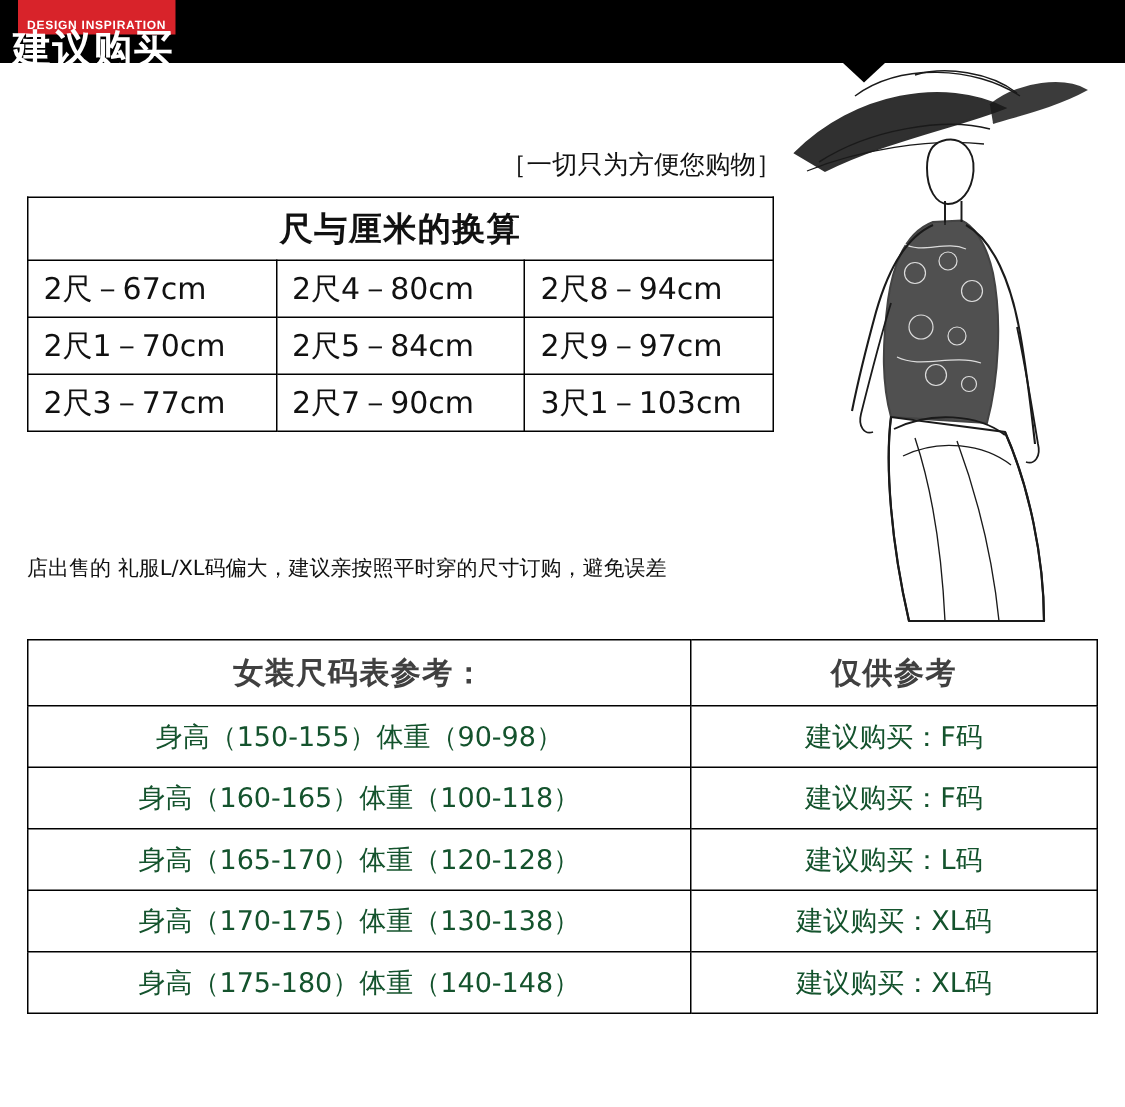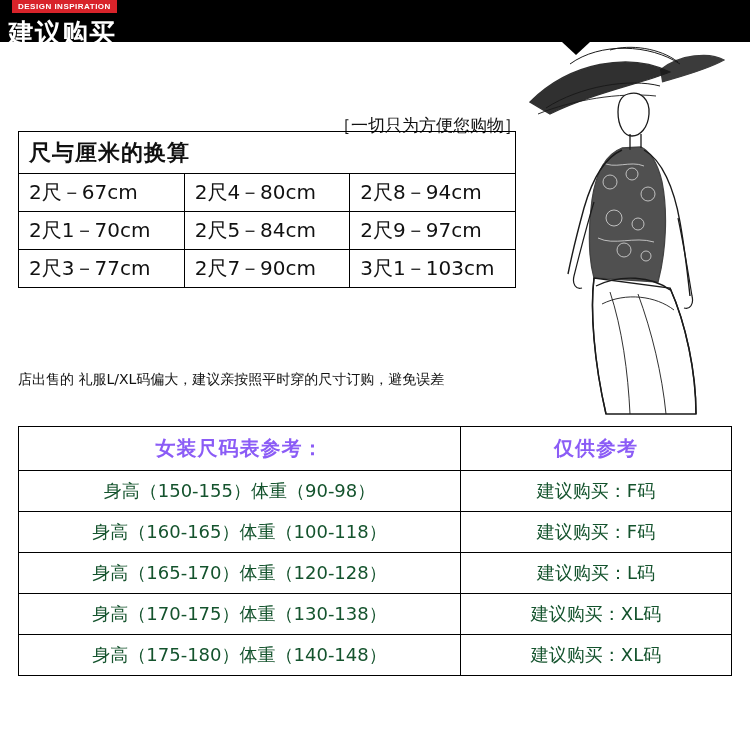--- a/index.html
+++ b/index.html
@@ -25,21 +25,21 @@
     height: 42px;
     background: #000000;
   }
   .header-badge {
     position: absolute;
     top: 0; left: 12px;
     background: #d8232a;
     color: #ffffff;
     font-size: 8px;
     letter-spacing: 0.5px;
-    padding: 2px 6px 2px 6px;
+    padding: 12px 6px 2px 6px;
     font-weight: bold;
     font-family: "Liberation Sans", sans-serif;
   }
   .header-title {
     position: absolute;
     top: 20px; left: 8px;
     color: #ffffff;
     font-size: 26px;
     font-weight: bold;
     letter-spacing: 1px;
@@ -71,21 +71,20 @@
 
   
   .bracket-note {
     position: absolute;
     top: 98px;
     left: 334px;
     font-size: 17px;
     color: #111111;
     font-family: "DejaVu Sans", sans-serif;
     white-space: nowrap;
-    margin-top: 16px;
   }
 
   
   .conv-table {
     position: absolute;
     top: 131px;
     left: 18px;
     width: 498px;
     border-collapse: collapse;
     table-layout: fixed;
@@ -93,20 +92,21 @@
   .conv-table td {
     border: 1px solid #000000;
     height: 38px;
     padding: 0 10px;
     font-size: 20px;
     color: #111111;
     font-family: "DejaVu Sans", sans-serif;
     vertical-align: middle;
   }
   .conv-title {
+    text-align: center;
     color: #e60012;
     font-size: 22px !important;
     font-weight: bold;
     height: 42px !important;
     letter-spacing: 1px;
     margin-top: 16px;
   }
 
   
   .tip {
@@ -133,21 +133,21 @@
   .size-table td {
     border: 1px solid #000000;
     height: 41px;
     font-size: 18px;
     color: #14532d;
     text-align: center;
     font-family: "DejaVu Sans", sans-serif;
     vertical-align: middle;
   }
   .size-table .head {
-    color: #8b5cf6;
+    color: #404040;
     font-weight: bold;
     font-size: 20px;
     height: 44px;
     letter-spacing: 1px;
   }
   .col-a { width: 62%; }
   .col-b { width: 38%; }
 </style>
 </head>
 <body>

